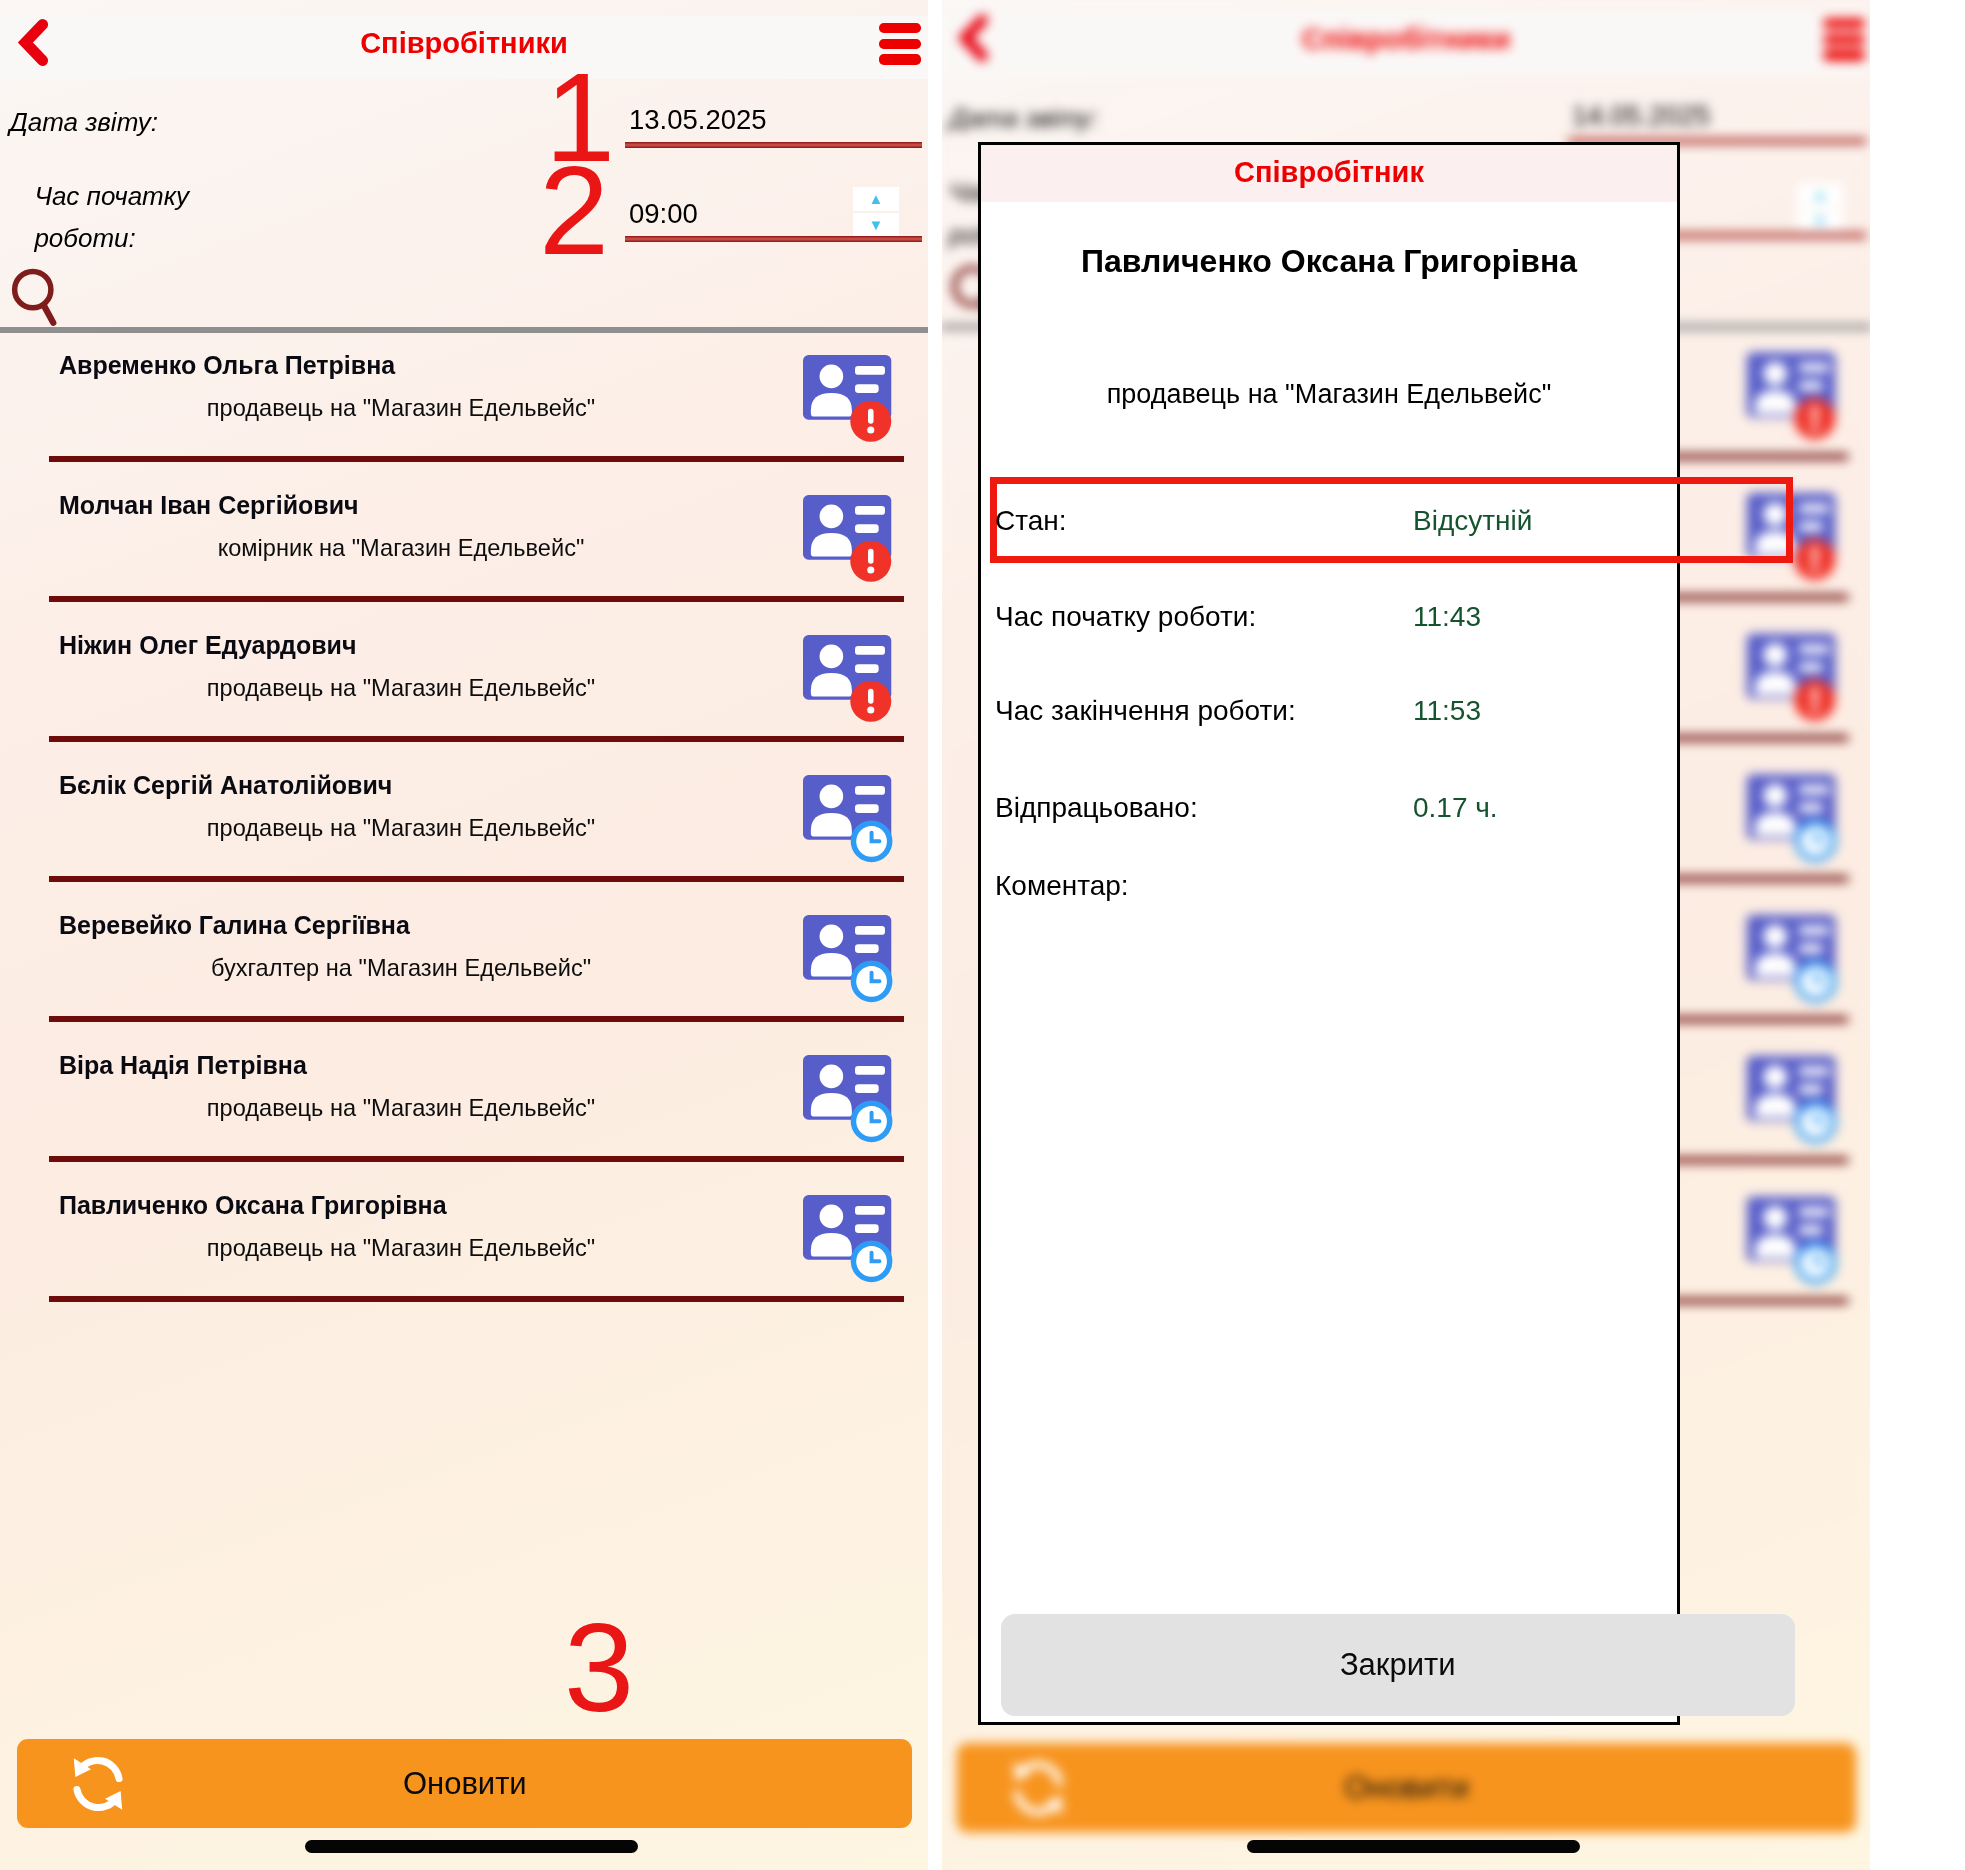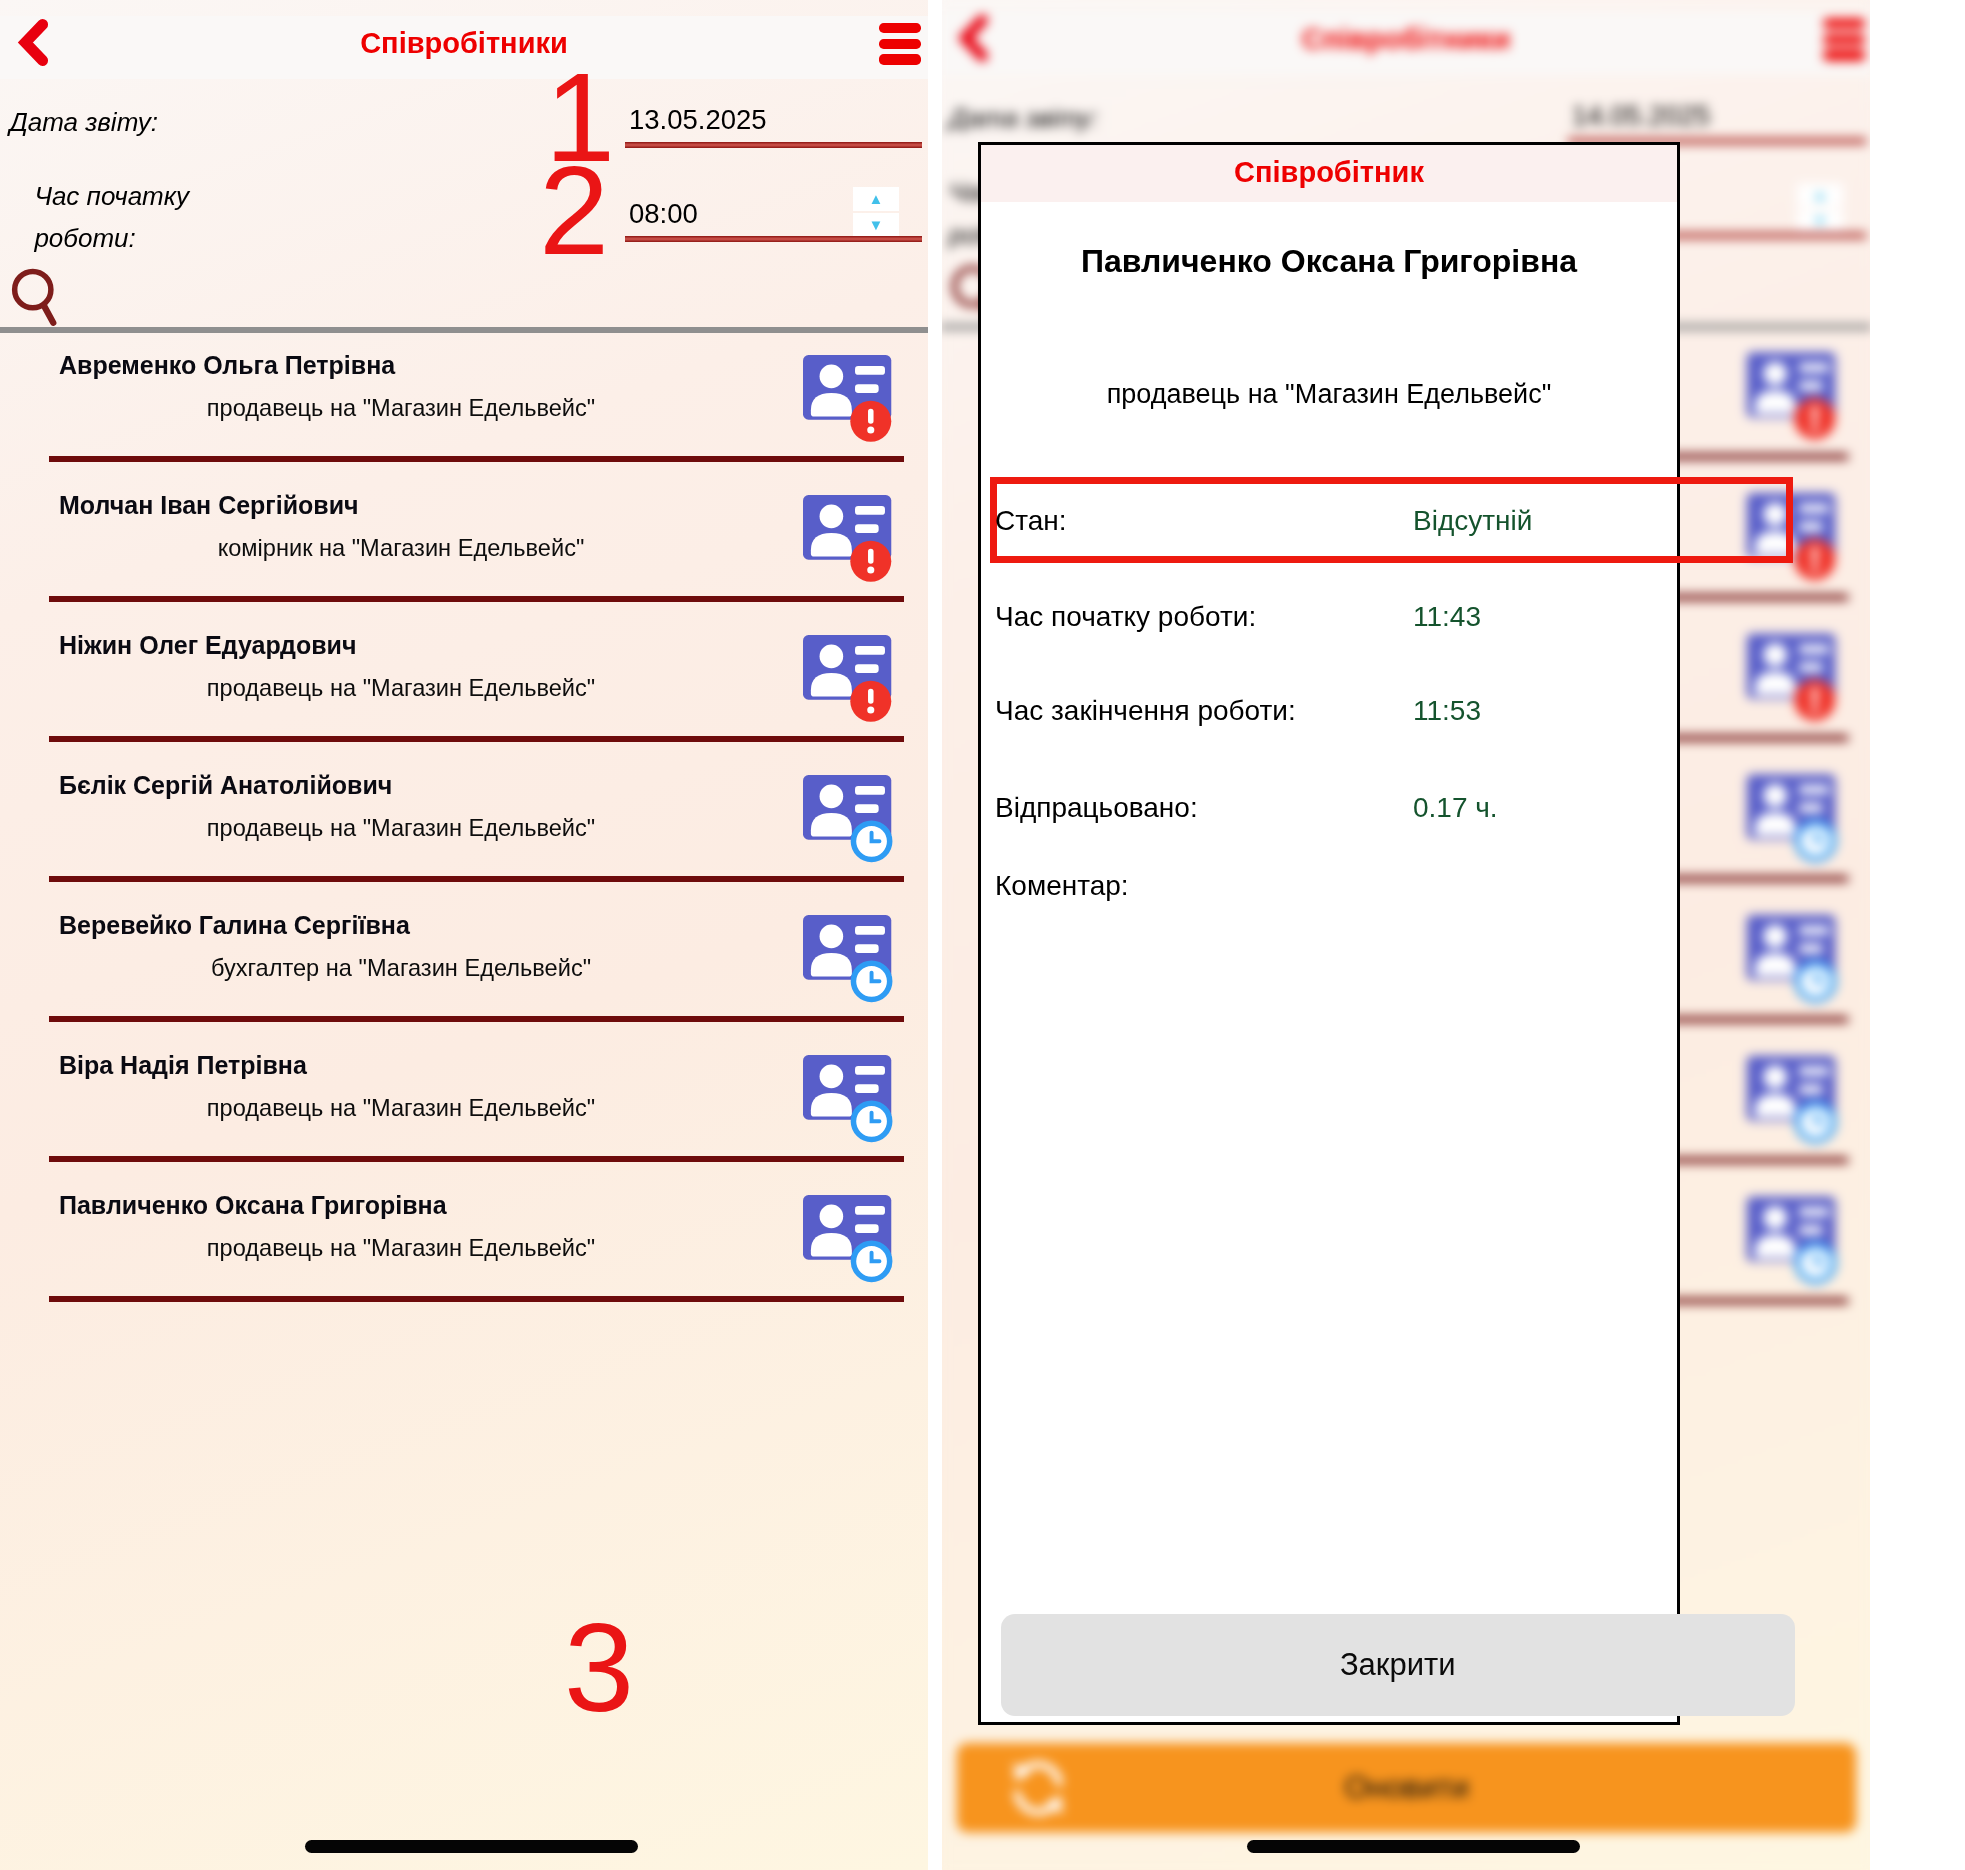--- a/index.html
+++ b/index.html
@@ -87,21 +87,21 @@
     <div class="lbl" style="left:9.4px;top:101px;">Дата звіту:</div>
     <div class="annot" style="left:545px;top:55px;">1</div>
     <div class="val" style="left:629px;top:104px;">13.05.2025</div>
     <div class="uline" style="top:142px;"></div>
 
     <div class="lbl" style="left:9.4px;top:175px;margin-left:25px;">
       <span>Час початку</span><br>
       <span>роботи:</span>
     </div>
     <div class="annot" style="left:539px;top:148px;">2</div>
-    <div class="val" style="left:629px;top:198px;">08:00</div>
+    <div class="val" style="left:629px;top:198px;">09:00</div>
     <div class="spinner">
       <div class="spin-box">▲</div>
       <div class="spin-box">▼</div>
     </div>
     <div class="uline" style="top:236px;"></div>
 
     <div class="search">
       <svg width="57" height="63" viewBox="0 0 72 80">
         <circle cx="30" cy="30" r="23" fill="none" stroke="#7e1d1b" stroke-width="7"></circle>
         <line x1="44" y1="50" x2="56" y2="72" stroke="#7e1d1b" stroke-width="8" stroke-linecap="round"></line>
@@ -222,20 +222,29 @@
                 <circle r="23" fill="#ffffff" stroke="#2e9cf4" stroke-width="7"></circle>
                 <path d="M0 -11 L0 0 L10 0" fill="none" stroke="#2e9cf4" stroke-width="5" stroke-linecap="round"></path>
               </g>
             </svg></div>
           <div class="emp-div"></div>
         </div>
       </div>
 
     <div class="annot" style="left:564px;top:1605px;">3</div>
 
+    <div class="update-btn">
+      <svg class="refresh" width="64" height="64" viewBox="0 0 82 82">
+        <path d="M68 34 A28 28 0 0 0 18 22" fill="none" stroke="#ffffff" stroke-width="9" stroke-linecap="round"></path>
+        <polygon points="10,8 12,32 32,22" fill="#ffffff"></polygon>
+        <path d="M14 48 A28 28 0 0 0 64 60" fill="none" stroke="#ffffff" stroke-width="9" stroke-linecap="round"></path>
+        <polygon points="72,74 70,50 50,60" fill="#ffffff"></polygon>
+      </svg>
+      <div class="u-label">Оновити</div>
+    </div>
     <div class="home-ind"></div>
   </div>
 
   <div class="screen" id="screen-right">
     <div id="blur-host">
         <div class="screen" style="left: 0px;">
     <div class="hdr">
       <div class="back">
         <svg width="36" height="47" viewBox="0 0 46 60">
           <polyline points="34,7 12,30 34,53" fill="none" stroke="#e8000f" stroke-width="14" stroke-linecap="round" stroke-linejoin="miter"></polyline>

